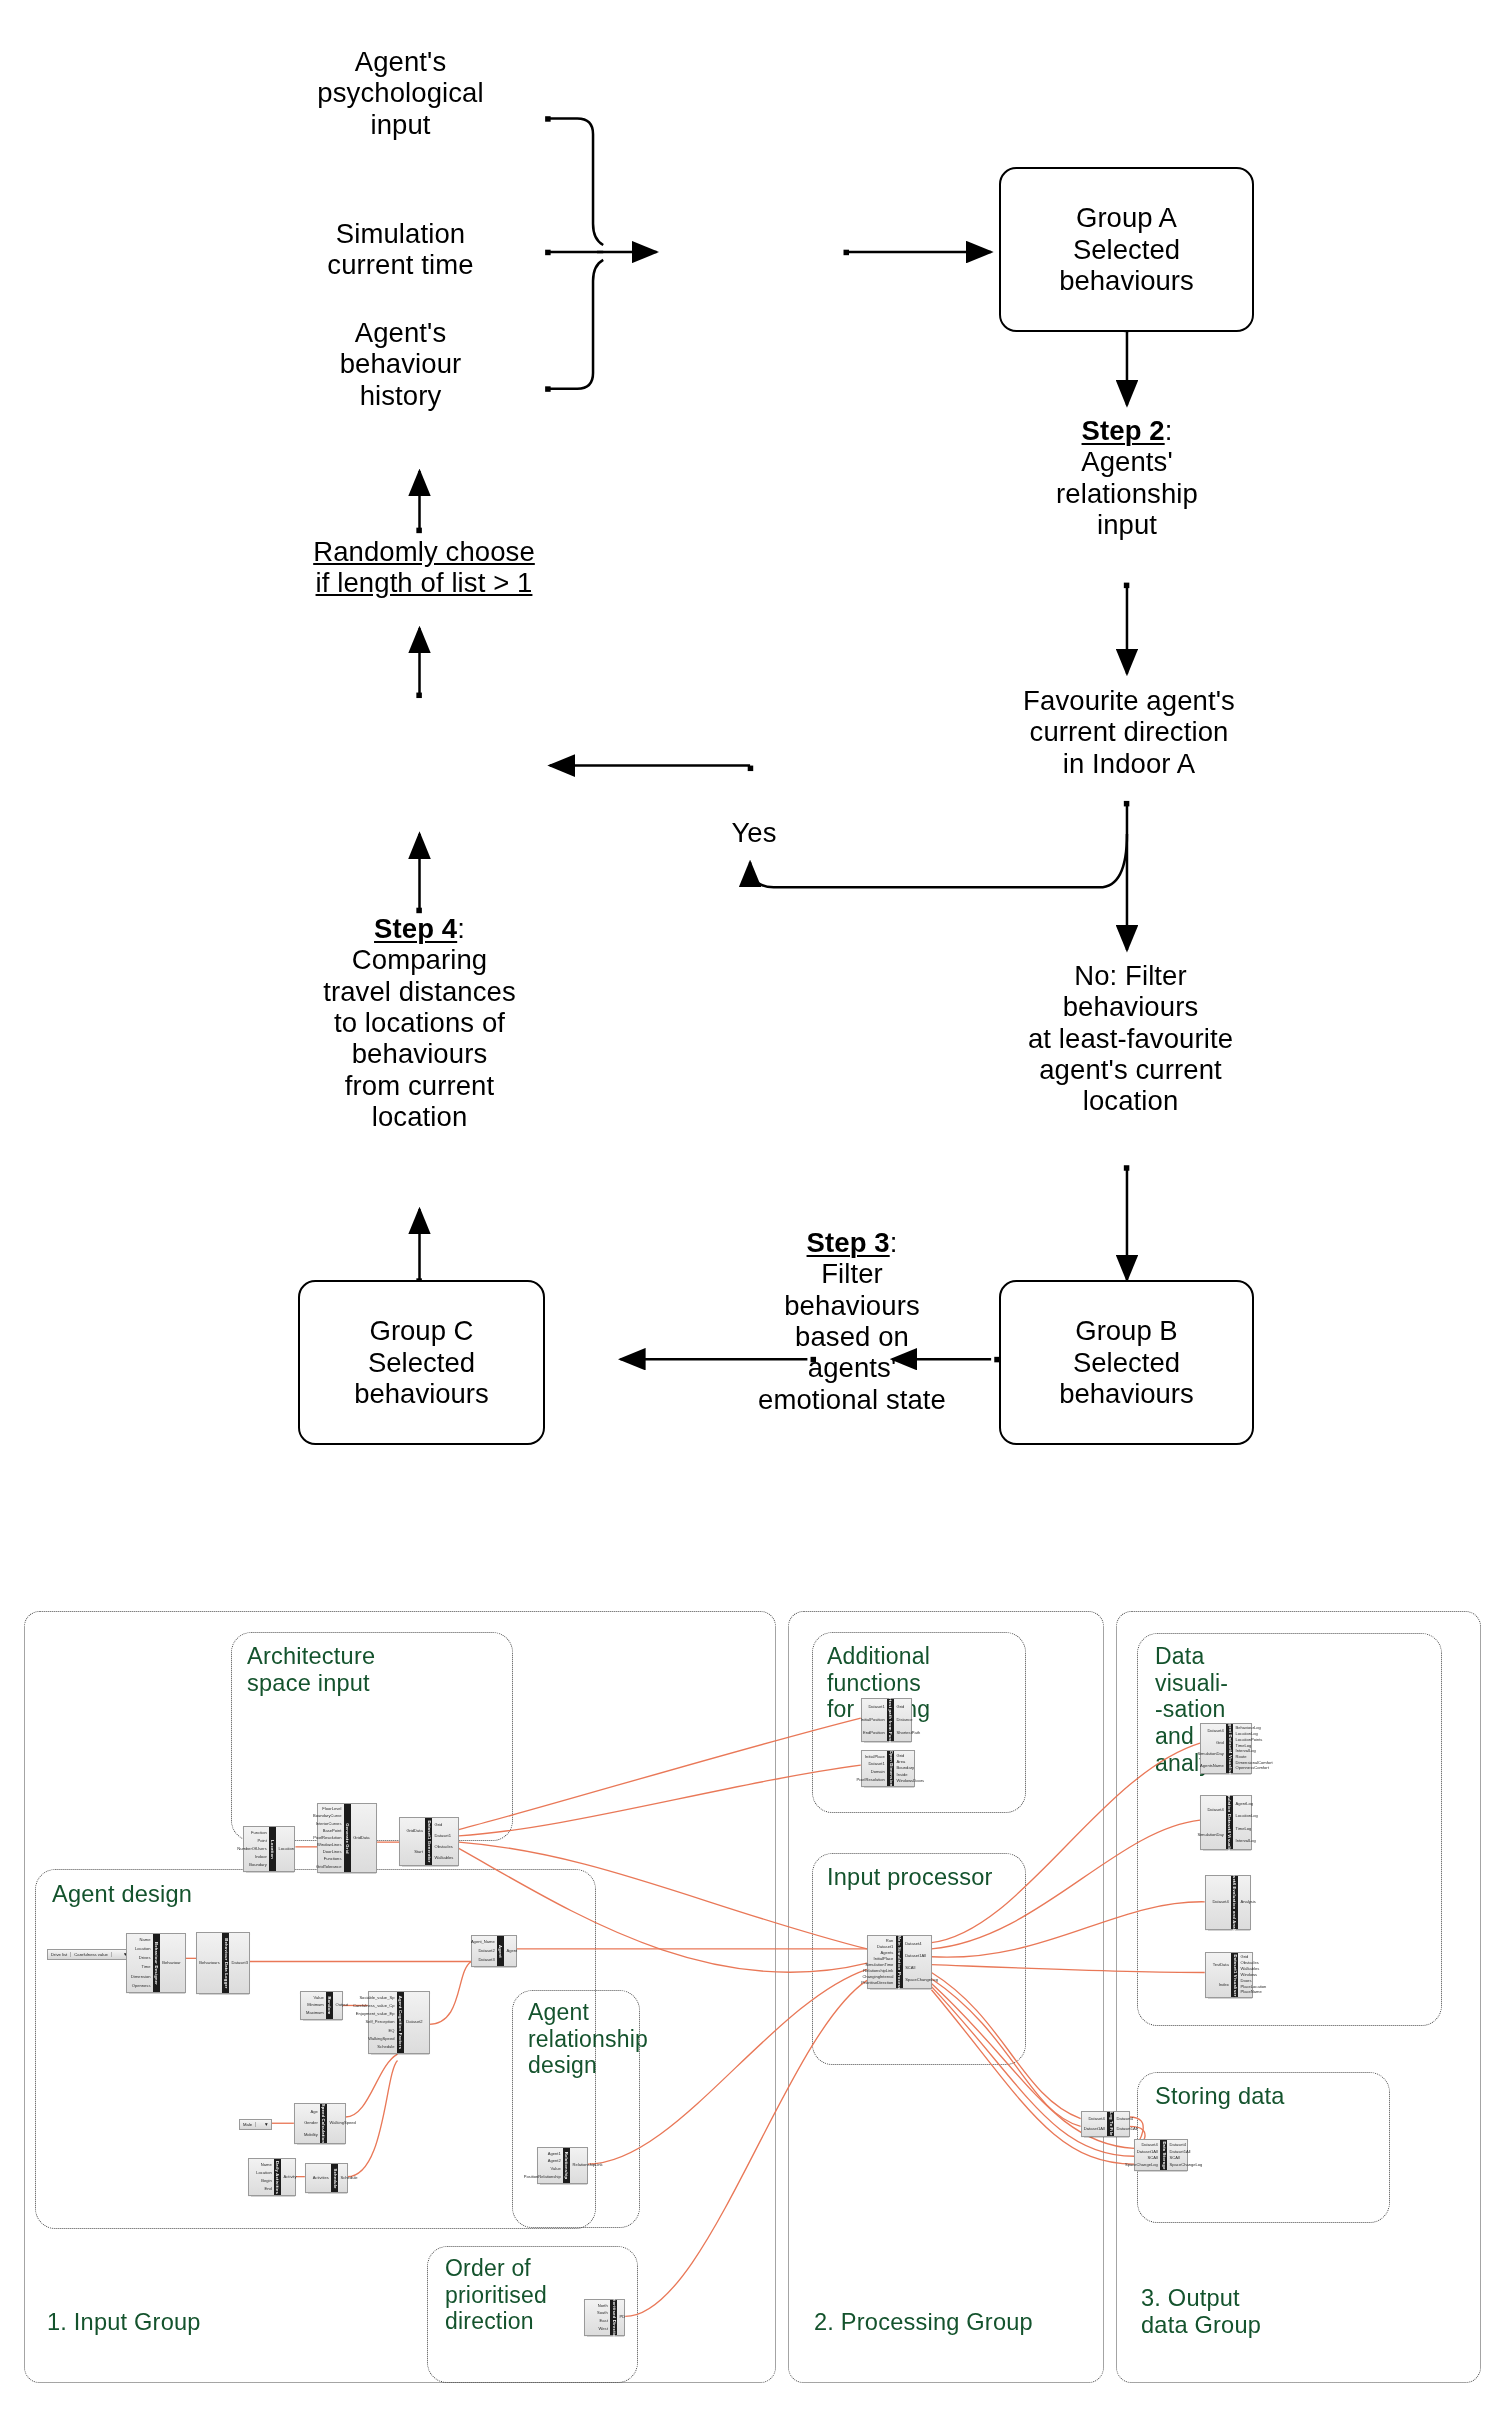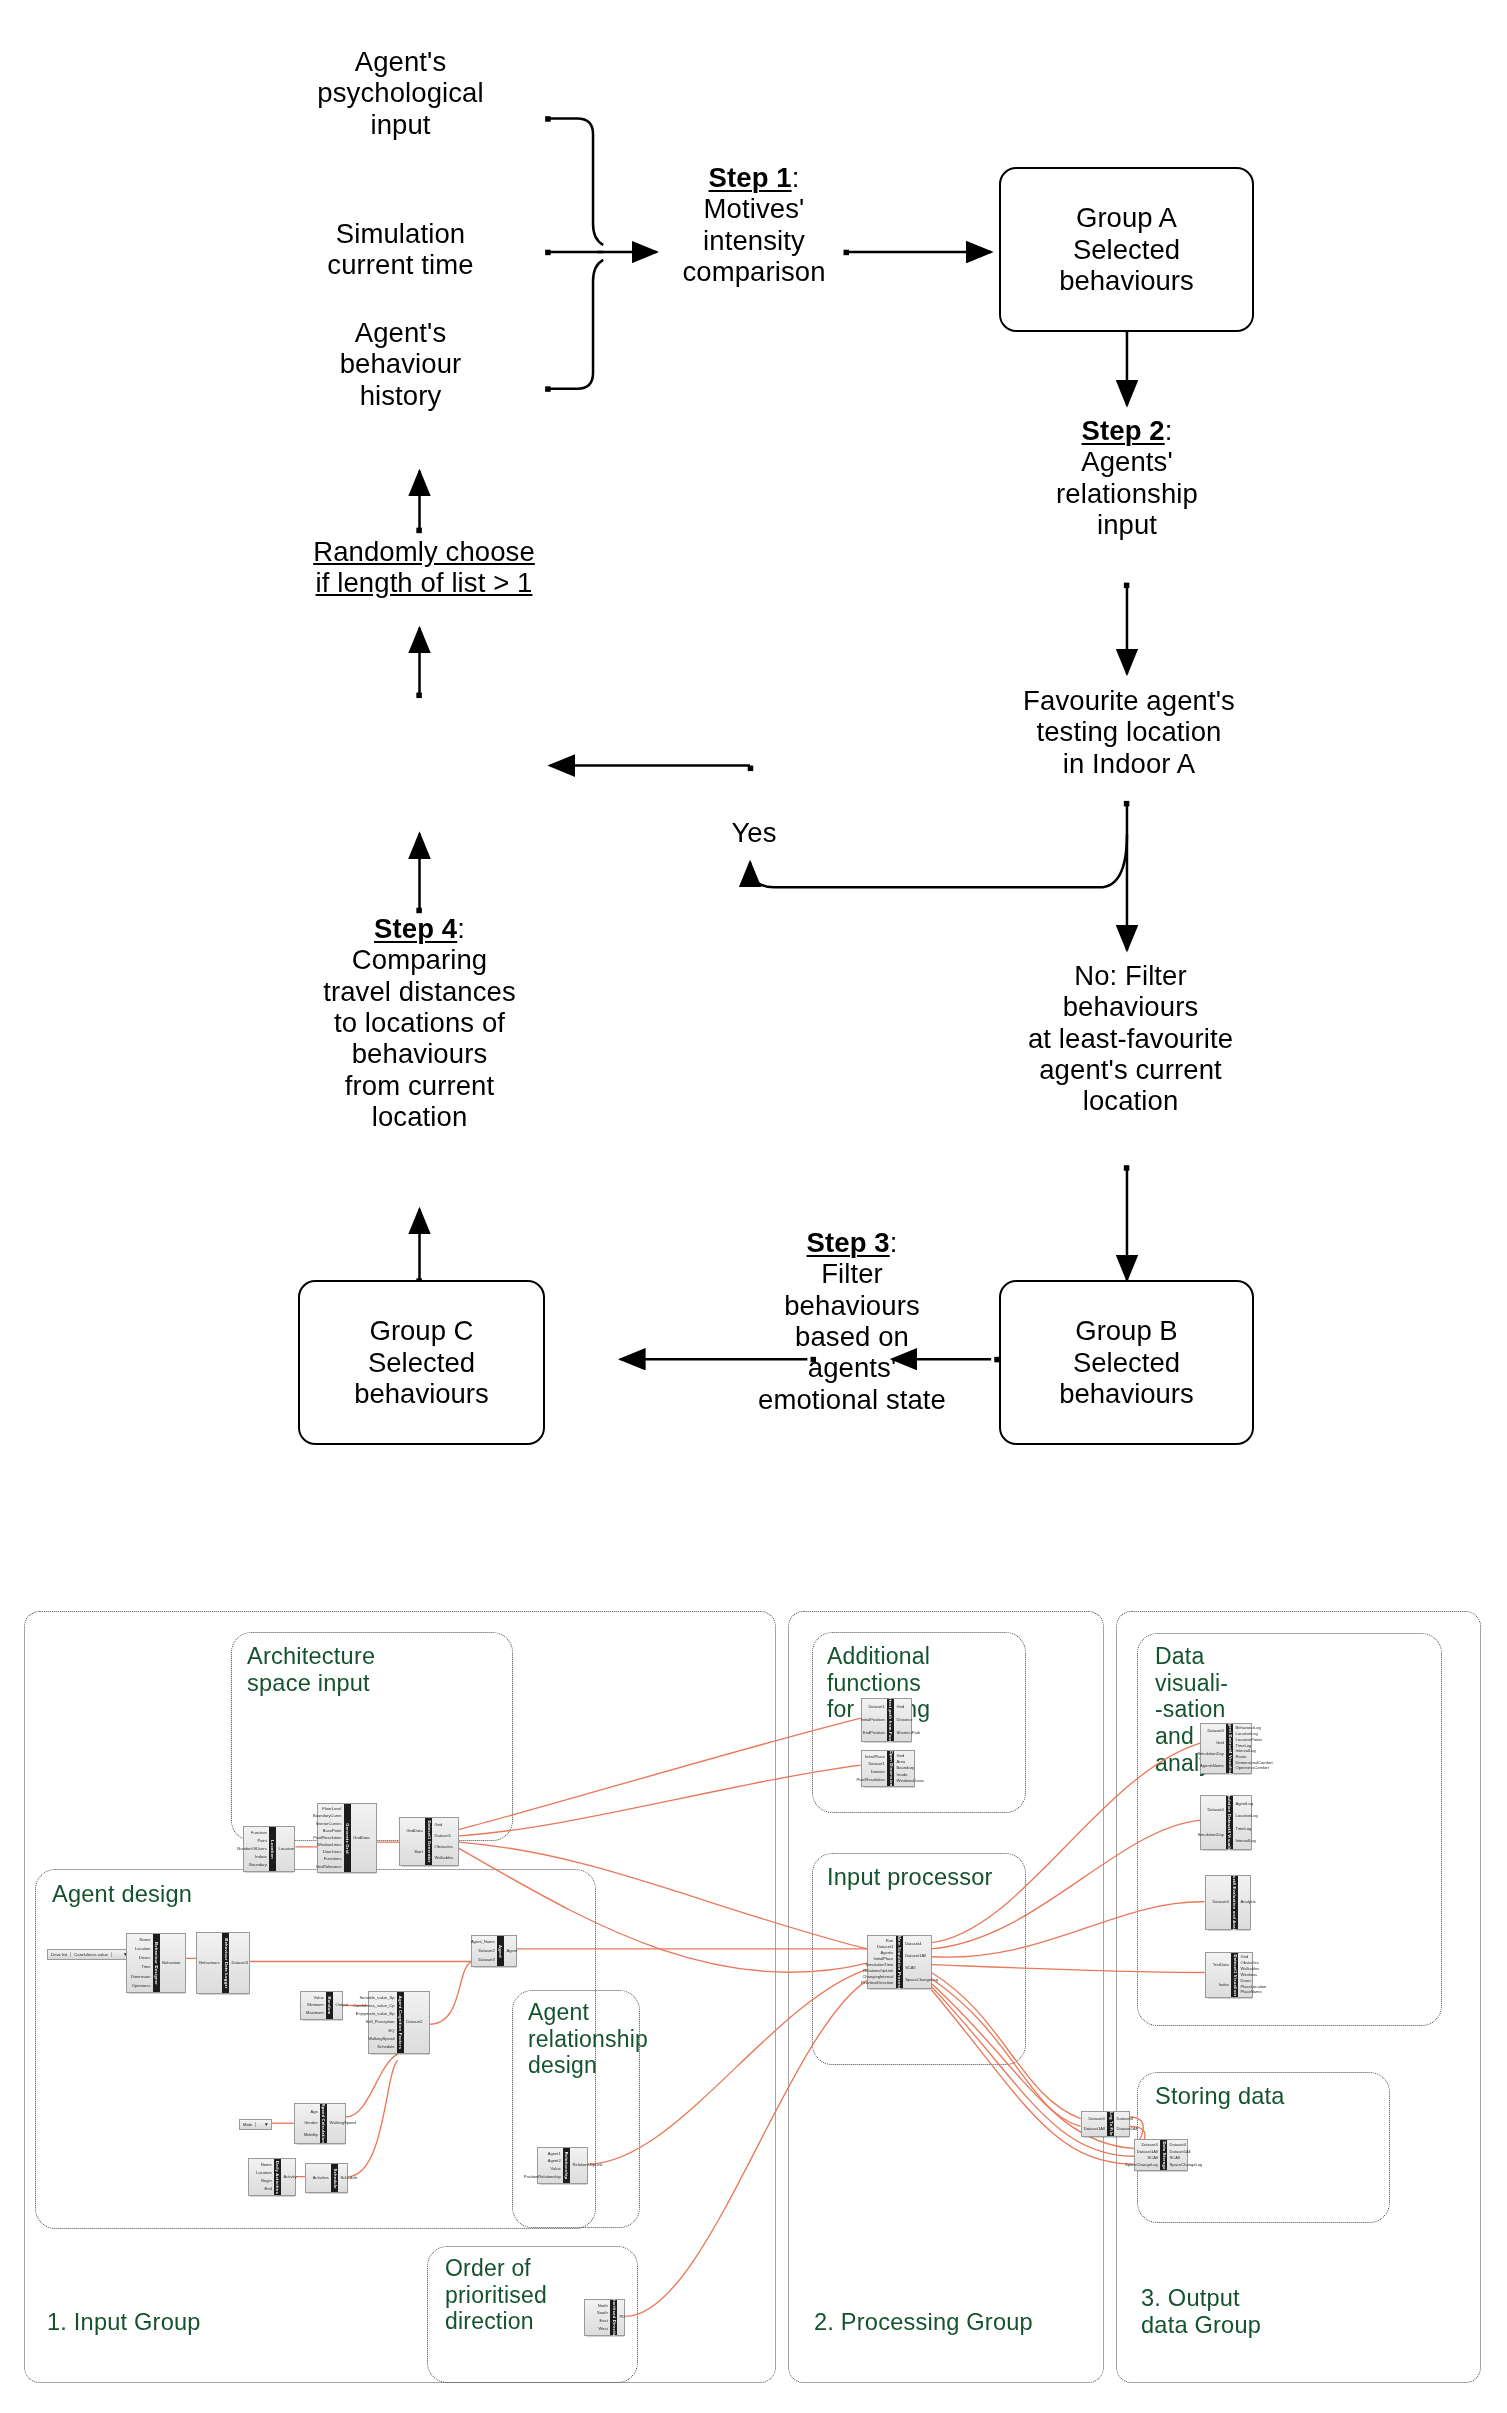--- a/index.html
+++ b/index.html
@@ -155,43 +155,37 @@
       <span class="ln">Simulation</span>
       <span class="ln">current time</span>
     </div>
 
     <div class="fnode" style="left:267px;top:317px;width:267px;">
       <span class="ln">Agent's</span>
       <span class="ln">behaviour</span>
       <span class="ln">history</span>
     </div>
 
-    <div class="fnode" style="left:660px;top:162px;width:188px;">
-      <span class="ln"><span class="step-hd">Step 1</span><span class="colon">:</span></span>
-      <span class="ln">Motives'</span>
-      <span class="ln">intensity</span>
-      <span class="ln">comparison</span>
-    </div>
 
     <div class="fbox" style="left:999px;top:167px;width:251px;height:161px;">
       <span class="hd">Group A</span>
       <span class="ln">Selected</span>
       <span class="ln">behaviours</span>
     </div>
 
     <div class="fnode" style="left:1013px;top:415px;width:228px;">
       <span class="ln"><span class="step-hd">Step 2</span><span class="colon">:</span></span>
       <span class="ln">Agents'</span>
       <span class="ln">relationship</span>
       <span class="ln">input</span>
     </div>
 
     <div class="fnode" style="left:960px;top:685px;width:338px;">
       <span class="ln">Favourite agent's</span>
-      <span class="ln">testing location</span>
+      <span class="ln">current direction</span>
       <span class="ln">in Indoor A</span>
     </div>
 
     <div class="fnode" style="left:711px;top:817px;width:86px;">
       <span class="ln">Yes</span>
     </div>
 
     <div class="fnode" style="left:954px;top:960px;width:353px;">
       <span class="ln">No: Filter</span>
       <span class="ln">behaviours</span>

